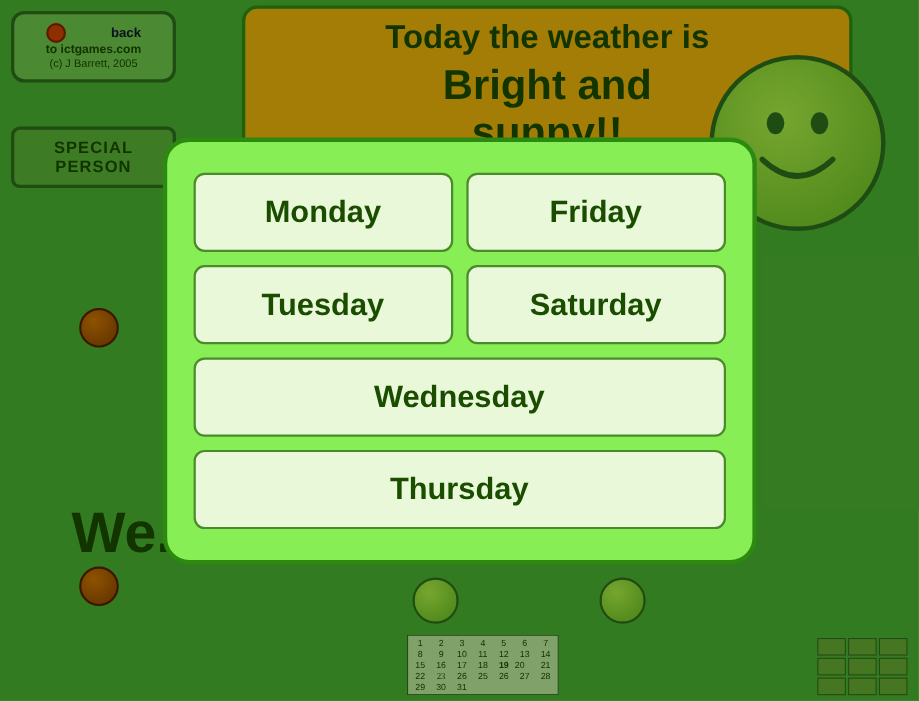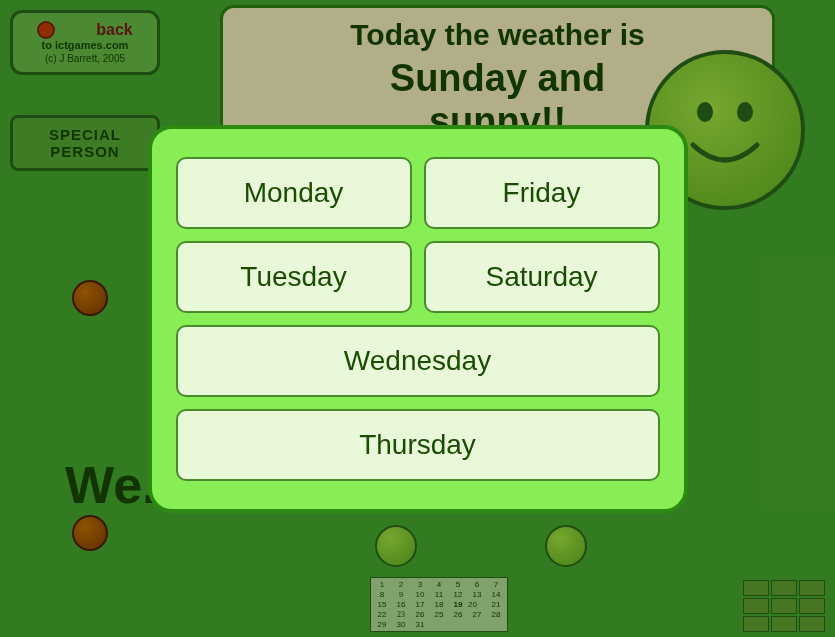--- a/index.html
+++ b/index.html
@@ -44,23 +44,23 @@
 
     .back-circle {
       width: 18px;
       height: 18px;
       background: #cc4400;
       border-radius: 50%;
       border: 2px solid #882200;
     }
 
     .back-text {
-      color: #7f1d1d;
-      font-weight: bold;
-      font-size: 16px;
+      color: #0f172a;
+      font-weight: bold;
+      font-size: 12px;
       margin-left: 37px;
     }
 
     .ict-text {
       color: #1a4d00;
       font-size: 11px;
       font-weight: bold;
     }
 
     .copyright-text {
@@ -89,21 +89,21 @@
       letter-spacing: 1px;
       text-transform: uppercase;
     }
 
     
     .weather-header {
       position: absolute;
       top: 5px;
       left: 220px;
       right: 60px;
-      background: #fef9c3;
+      background: #eab308;
       border: 3px solid #2d8a10;
       border-radius: 14px;
       padding: 10px 20px;
       text-align: center;
     }
 
     .weather-title {
       font-size: 30px;
       font-weight: bold;
       color: #1a4d00;
@@ -188,21 +188,21 @@
     }
 
     .day-btn {
       flex: 1;
       background: #e8f8d8;
       border: 2px solid #4a8a2a;
       border-radius: 10px;
       padding: 18px 10px;
       text-align: center;
       font-size: 28px;
-      font-weight: normal;
+      font-weight: bold;
       color: #1a4d00;
       cursor: pointer;
     }
 
     .day-btn-single {
       width: 48%;
     }
 
     
     .right-mini-grid {
@@ -242,21 +242,21 @@
   <div class="copyright-text">(c) J Barrett, 2005</div>
 </div>
 
 <div class="special-person">
   <div class="special-person-text">SPECIAL PERSON</div>
 </div>
 
 <div class="weather-header">
   <div class="weather-title">Today the weather is</div>
   <div class="weather-desc">
-    <span>Sunday and</span><br>
+    <span>Bright and</span><br>
     <span>sunny!!</span>
   </div>
 </div>
 
 <div class="smiley">
   <div class="smiley-circle">
     <svg width="140" height="140" viewBox="0 0 140 140">
 
       <ellipse cx="50" cy="52" rx="8" ry="10" fill="#2d6e1a"></ellipse>
       <ellipse cx="90" cy="52" rx="8" ry="10" fill="#2d6e1a"></ellipse>

